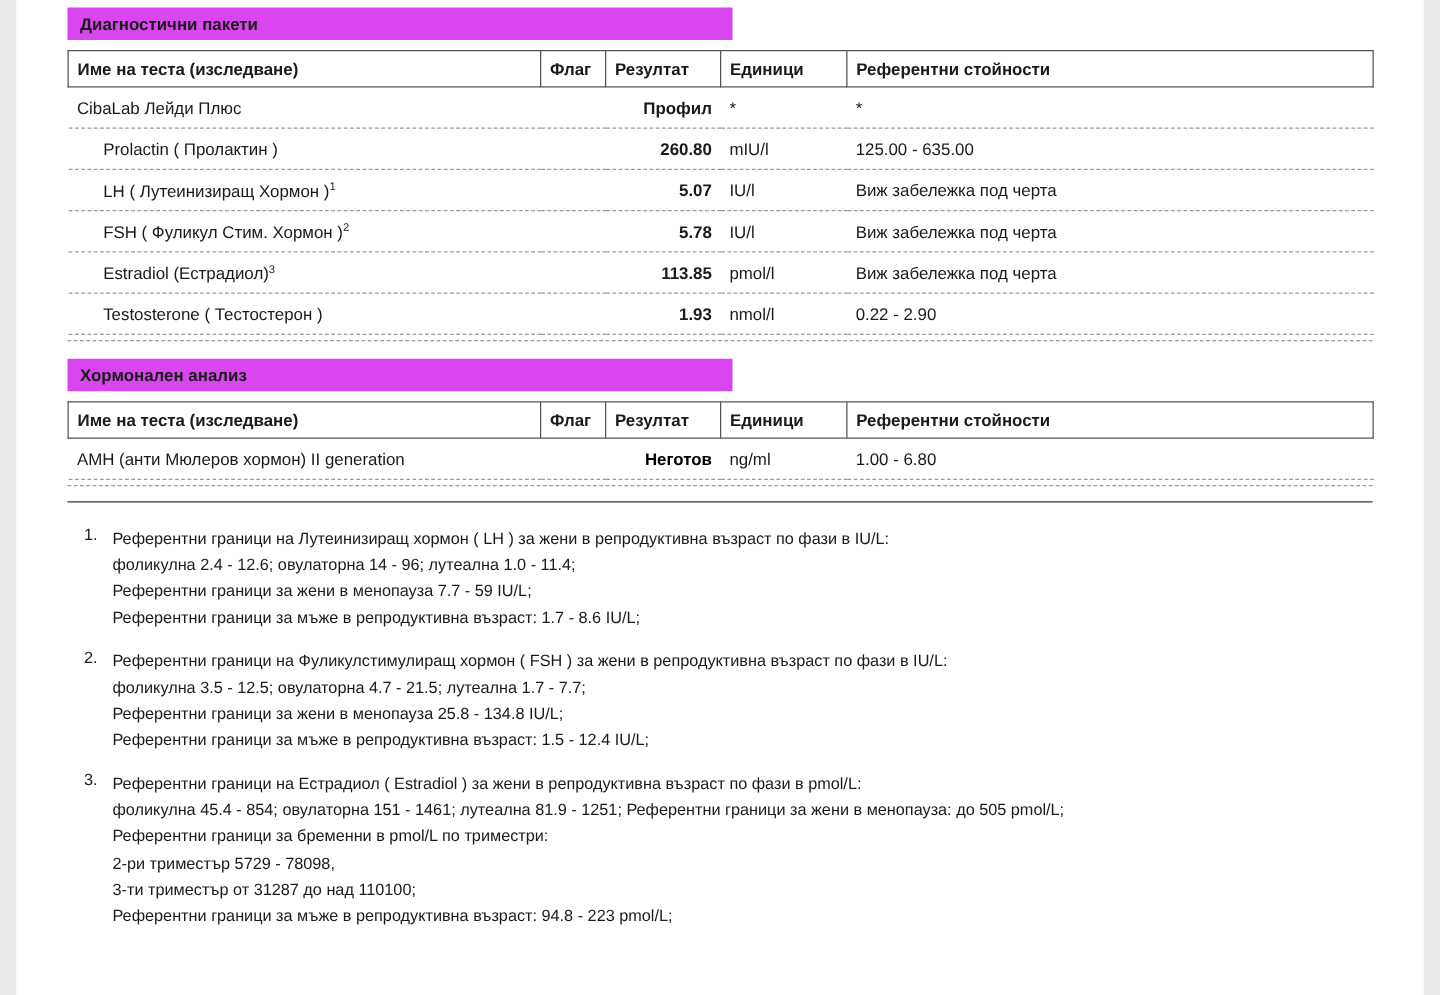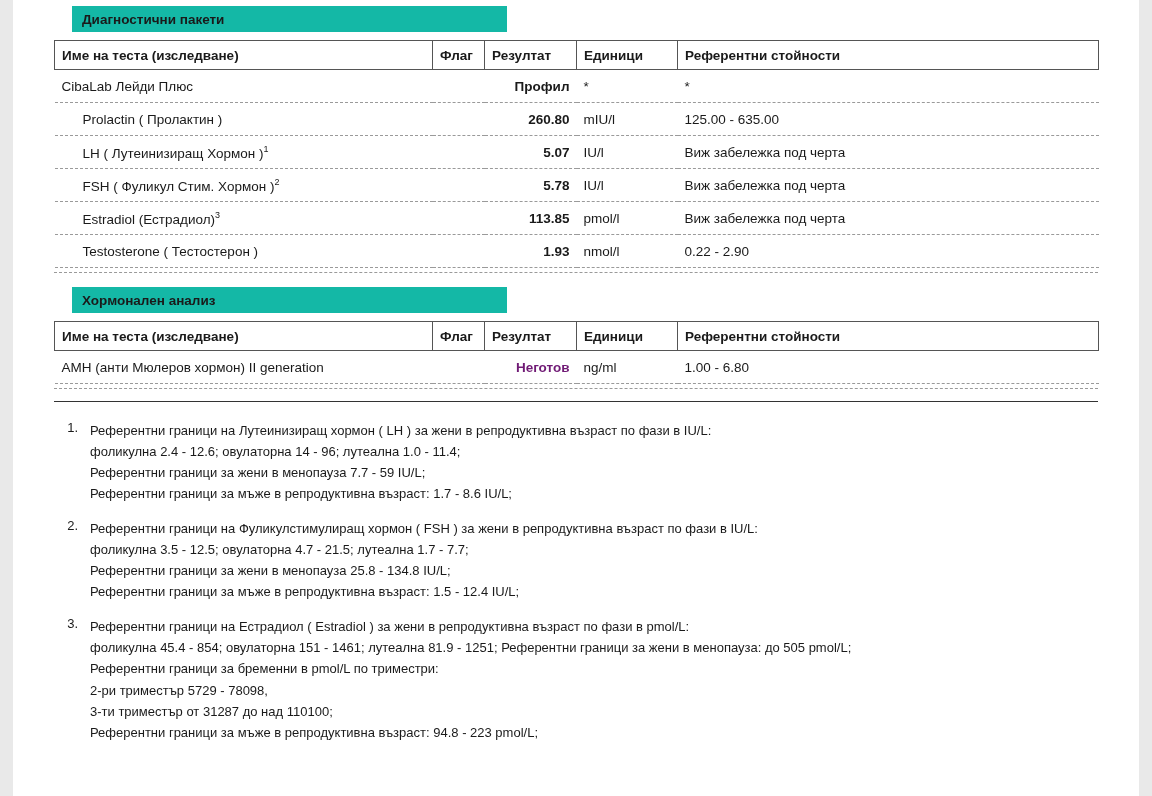--- a/index.html
+++ b/index.html
@@ -21,31 +21,30 @@
     min-height: 796px;
     background: #ffffff;
     box-shadow: 0 0 0 1px #ffffff;
   }
   .content {
     padding: 6px 40px 0 40px;
   }
 
   
   .section-bar {
-    background: #14b8a6;
+    background: #d946ef;
     height: 26px;
     display: flex;
     align-items: center;
     padding-left: 10px;
-    width: 435px;
+    width: 532px;
     box-sizing: border-box;
     font-size: 13.5px;
     font-weight: bold;
     color: #1a1a1a;
-    margin-left: 18px;
   }
   .section-spacer { height: 8px; }
 
   
   table.results {
     border-collapse: collapse;
     width: 100%;
     table-layout: fixed;
     font-size: 13.5px;
     color: #1a1a1a;
@@ -67,21 +66,21 @@
     border-bottom: 1px dashed #9a9a9a;
     vertical-align: middle;
     height: 20px;
   }
   td.name { }
   td.name.indent { padding-left: 28px; }
   td.flag { text-align: center; }
   td.result { text-align: right; padding-right: 9px; font-weight: bold; }
   td.units { text-align: left; padding-left: 7px; }
   td.ref { text-align: left; padding-left: 7px; }
-  .not-ready { color: #701a75; }
+  .not-ready { color: #000000; }
   .sup { font-size: 9px; vertical-align: super; }
 
   col.c-name  { width: 378px; }
   col.c-flag  { width: 52px; }
   col.c-result{ width: 92px; }
   col.c-units { width: 101px; }
   col.c-ref   { width: 421px; }
 
   .bottom-rule-wrap { padding-top: 4px; }
   .bottom-rule {

